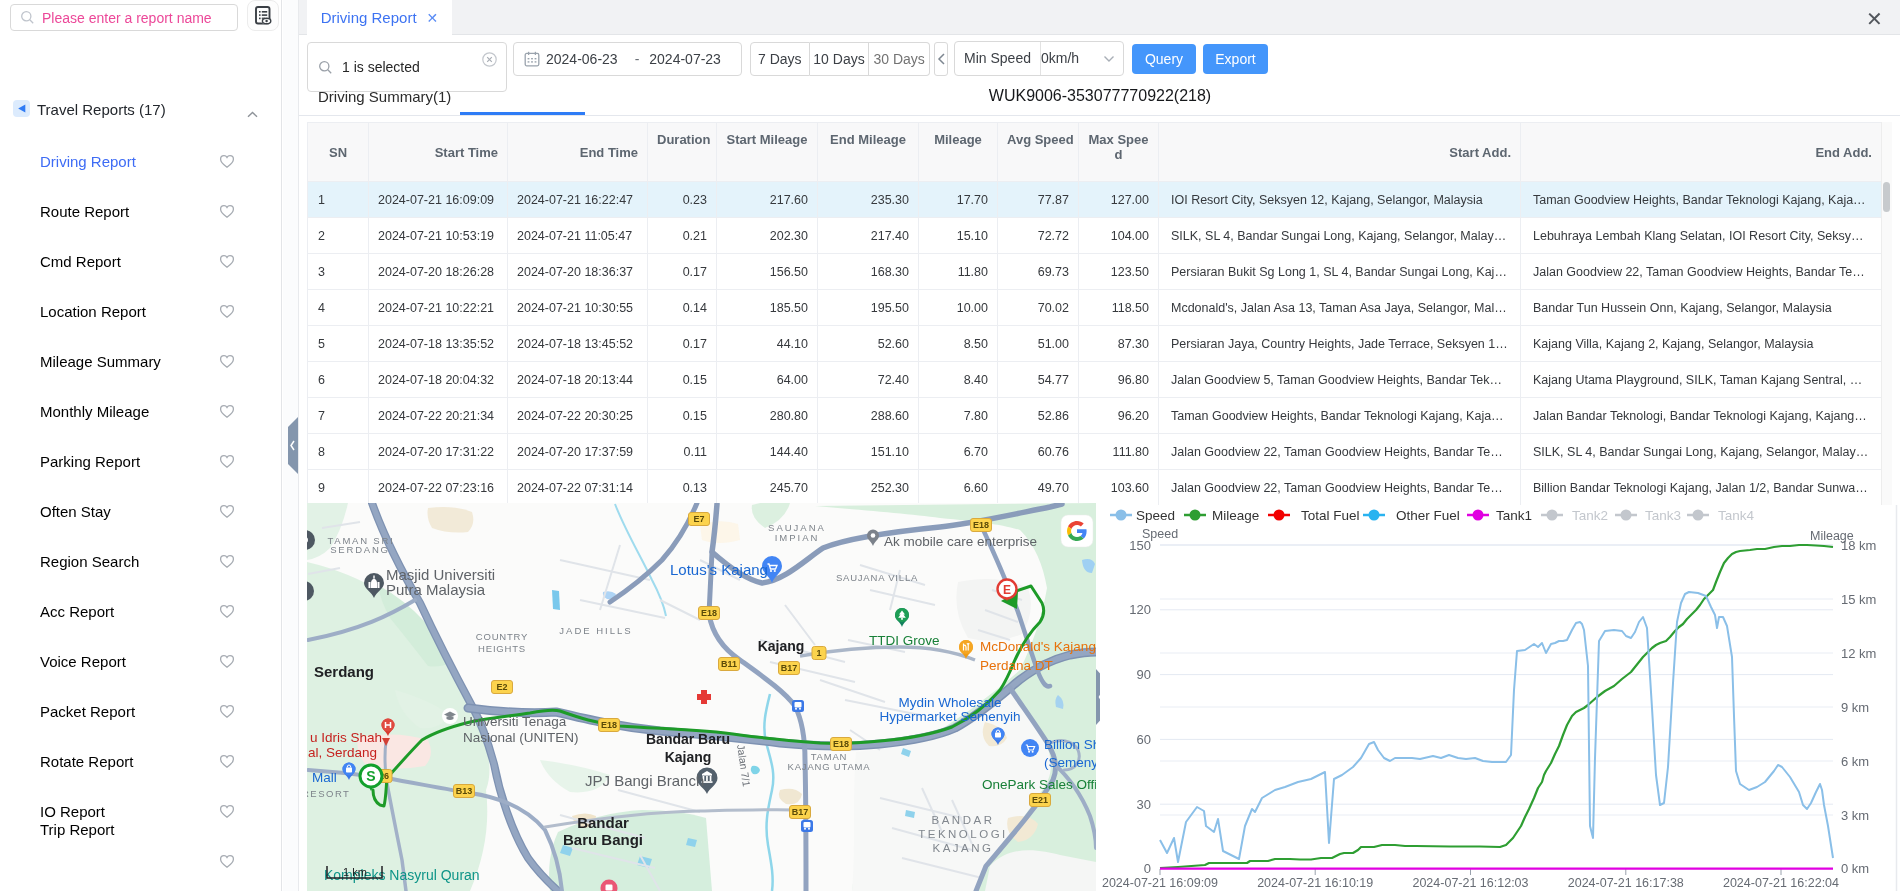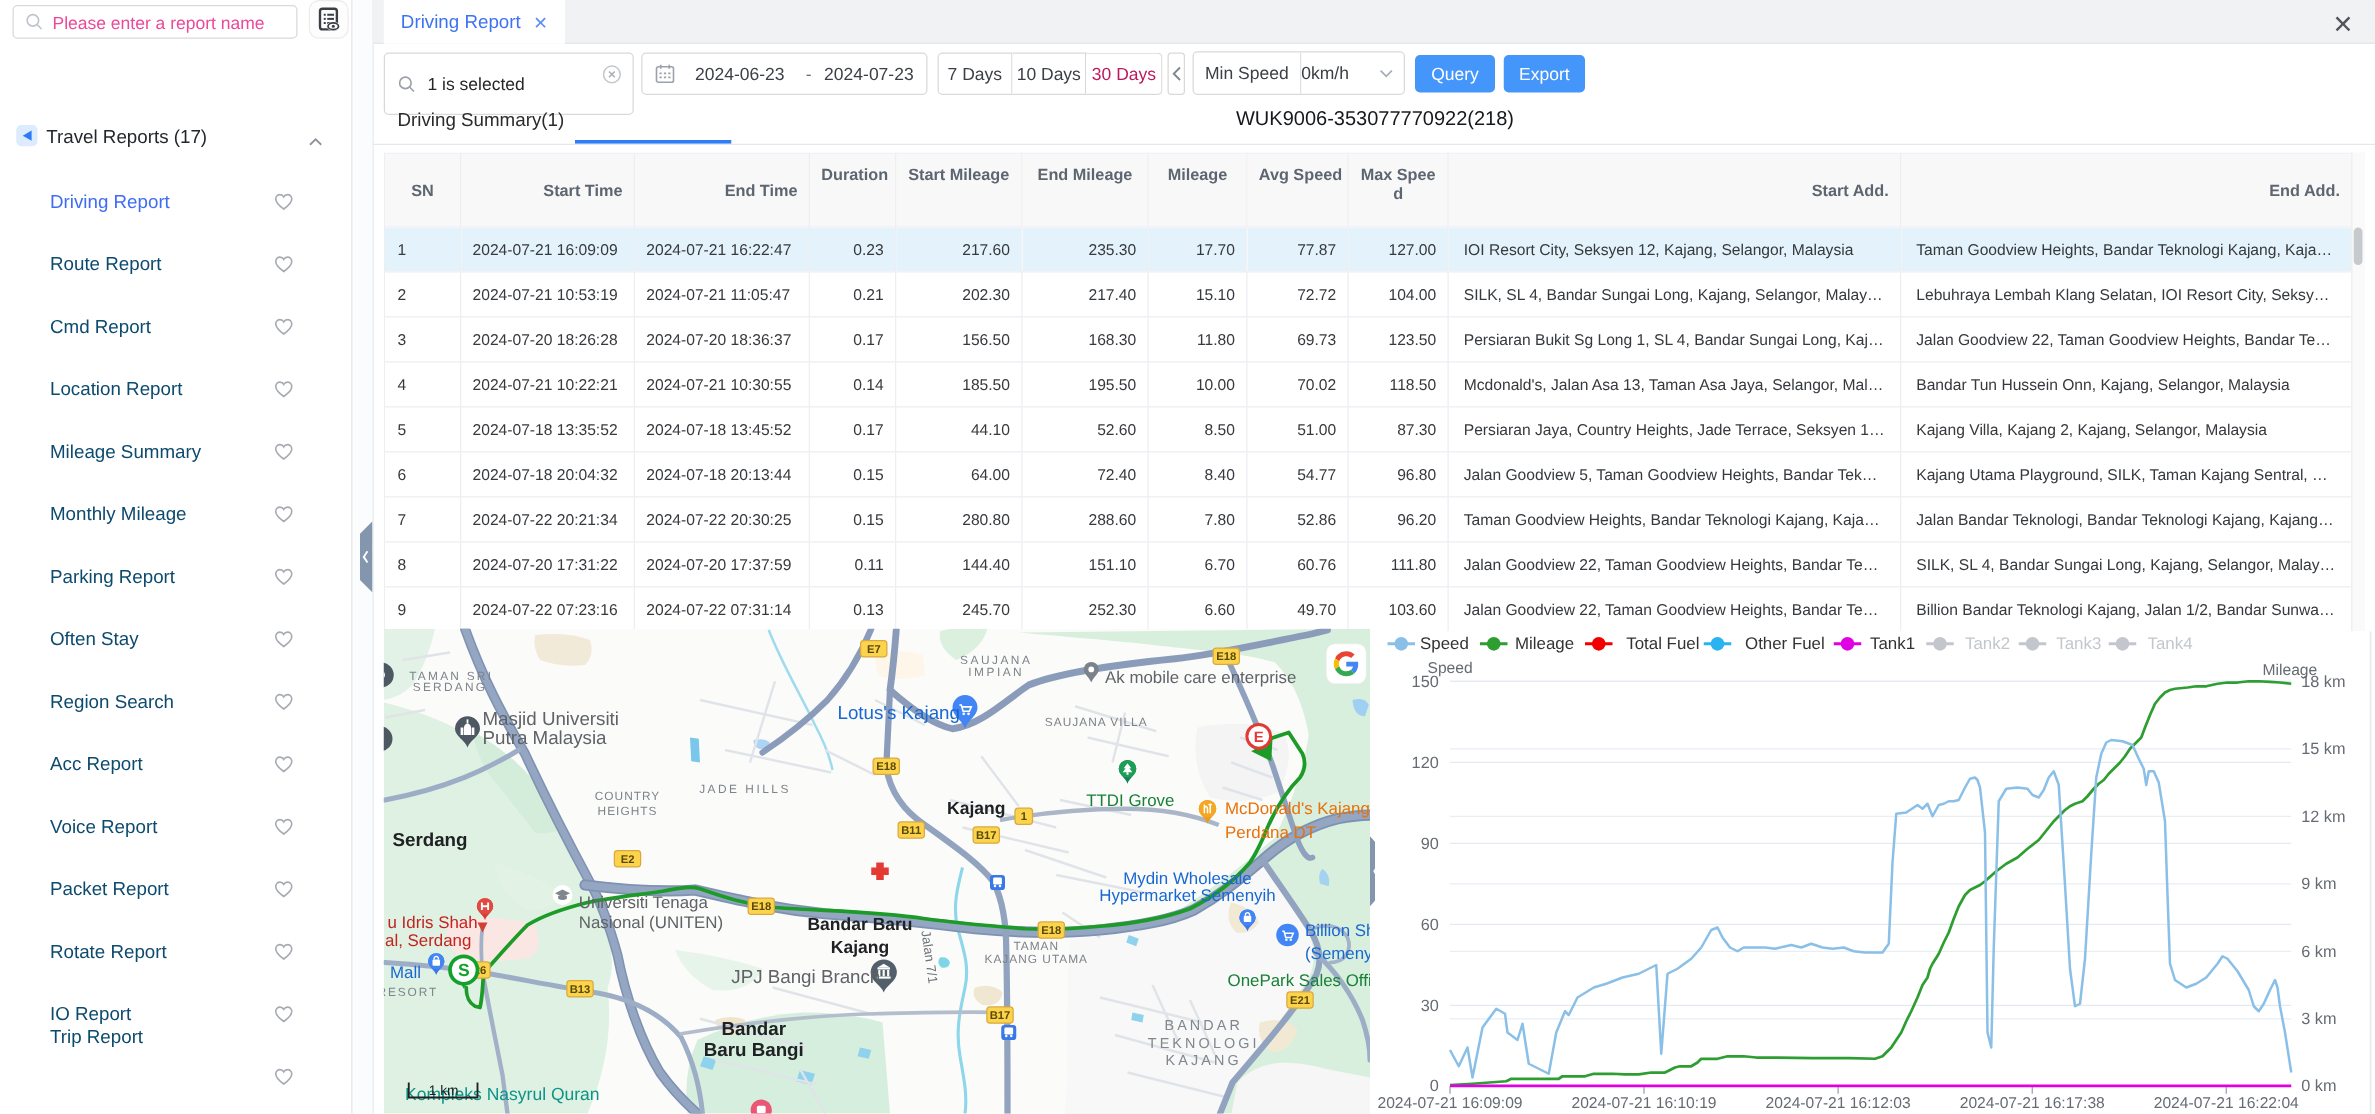--- a/index.html
+++ b/index.html
@@ -12,39 +12,39 @@
 #sdiv{position:absolute;left:298px;top:0;width:1px;height:891px;background:#e8eaed}
 #searchbox{position:absolute;left:10px;top:4px;width:228px;height:27px;border:1px solid #d9d9d9;border-radius:4px;background:#fff;display:flex;align-items:center;padding-left:9px;color:#ec4899;font-size:14px}
 #searchbox span{margin-left:7px}
 #repbtn{position:absolute;left:247px;top:0px;width:32px;height:31px;background:#fdfdfd;border:1px solid #ececec;border-radius:8px;display:flex;align-items:center;justify-content:center}
 #stabs{position:absolute;left:0;top:41px;width:283px;height:45px;border-top:1px solid #ececee;border-bottom:1px solid #ececee;display:flex}
 #stabs .st{width:141px;text-align:center;line-height:43px;font-size:14px;color:#2b2f36;border-right:1px solid #ececee;position:relative}
 #stabs .st.on:after{content:"";position:absolute;left:0;bottom:-1px;width:100%;height:3px;background:#2e7cf6}
 #tricon{position:absolute;left:13px;top:100px;width:17px;height:17px;border-radius:4px;background:#dcebfd;display:flex;align-items:center;justify-content:center}
 #trtext{position:absolute;left:37px;top:101px;font-size:15px;color:#23272d}
 #trchev{position:absolute;left:247px;top:104px}
-.mitem{position:absolute;left:40px;font-size:15px;color:#0c4a6e;white-space:nowrap}
+.mitem{position:absolute;left:40px;font-size:15px;color:#000000;white-space:nowrap}
 .mitem.on{color:#3e6cf5}
 .mheart{position:absolute;left:219px}
 
 #tstrip{position:absolute;left:299px;top:0;width:1601px;height:35px;background:#f1f2f4;border-bottom:1px solid #e3e5e8}
 #ttab{position:absolute;left:307px;top:0;width:145px;height:35px;background:#fff;display:flex;align-items:center;justify-content:center;font-size:15px;color:#3d73f2}
 #ttab .x{margin-left:10px;color:#5b8df5;font-size:14px}
 #topclose{position:absolute;left:1866px;top:7px;font-size:20px;color:#52565c}
 
 .tb{position:absolute;border:1px solid #d9d9d9;border-radius:4px;background:#fff;display:flex;align-items:center;font-size:14px;color:#3c4046}
 #tb-search{left:307px;top:42px;width:200px;height:50px;padding-left:10px}
 #tb-search .ph{margin-left:9px;color:#262626}
 #tb-search .clr{position:absolute;right:9px;top:9px}
 #tb-date{left:513px;top:42px;width:229px;height:34px;padding-left:10px;white-space:nowrap}
 #tb-days{position:absolute;left:750px;top:42px;width:180px;height:34px;display:flex;font-size:14px;color:#3c4046}
 #tb-days .d{height:34px;border:1px solid #d9d9d9;display:flex;align-items:center;justify-content:center;background:#fff}
 #tb-days .d1{width:60px;border-radius:4px 0 0 4px}
 #tb-days .d2{width:60px;border-left:none}
-#tb-days .d3{width:61px;border-left:none;border-radius:0 4px 4px 0;color:#be185d}
+#tb-days .d3{width:61px;border-left:none;border-radius:0 4px 4px 0;color:#737373}
 #tb-prev{left:934px;top:42px;width:14px;height:34px;justify-content:center;border-radius:3px}
 #tb-min{left:954px;top:41px;width:170px;height:35px;padding:0}
 #tb-min .lab{width:86px;text-align:center;border-right:1px solid #e2e2e2;line-height:33px}
 #tb-min .val{width:56px;line-height:33px}
 .btn{position:absolute;top:44px;height:30px;background:#4496fb;border-radius:4px;color:#fff;font-size:14px;display:flex;align-items:center;justify-content:center}
 #btn-q{left:1132px;width:64px}
 #btn-e{left:1203px;width:65px}
 
 #sumtab{position:absolute;left:318px;top:88px;font-size:15px;color:#2b2b2b}
 #sumtitle{position:absolute;left:0px;top:87px;width:2200px;text-align:center;font-size:16px;color:#16181b}
@@ -189,21 +189,21 @@
       <line x1="11.4" y1="0.8" x2="11.4" y2="4" stroke="#9aa3ad" stroke-width="1.3"></line>
       <g fill="#9aa3ad">
         <rect x="3.6" y="7" width="1.8" height="1.4"></rect>
         <rect x="7.1" y="7" width="1.8" height="1.4"></rect>
         <rect x="10.6" y="7" width="1.8" height="1.4"></rect>
         <rect x="3.6" y="10.2" width="1.8" height="1.4"></rect>
         <rect x="7.1" y="10.2" width="1.8" height="1.4"></rect>
         <rect x="10.6" y="10.2" width="1.8" height="1.4"></rect>
       </g>
     </svg>
-  <span style="margin-left:16px">2024-06-23</span>
+  <span style="margin-left:6px">2024-06-23</span>
   <span style="margin-left:17px;color:#6a6f76">-</span>
   <span style="margin-left:10px">2024-07-23</span>
 </div>
 <div id="tb-days">
   <div class="d d1">7 Days</div>
     <div class="d d2">10 Days</div>
     <div class="d d3">30 Days</div>
 </div>
 <div class="tb" id="tb-prev">
     <svg width="9" height="12" viewBox="0 0 9 12">

